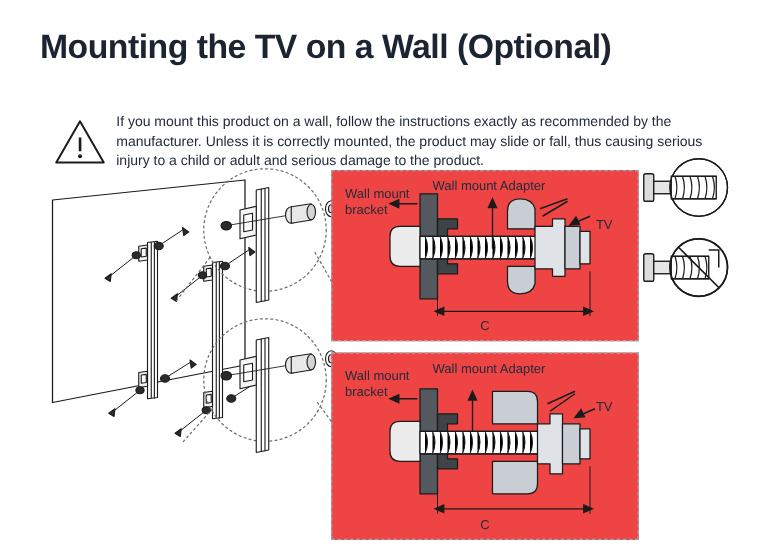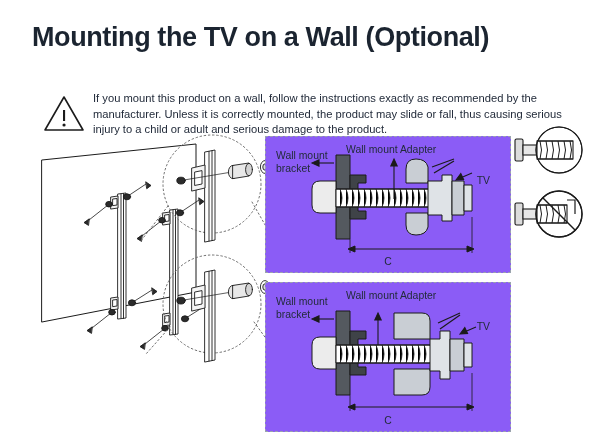--- a/index.html
+++ b/index.html
@@ -24,21 +24,21 @@
     position:absolute;left:51px;top:0;width:482px;
     font-size:11.2px;line-height:15.6px;color:#222b3a;
   }
 
   
   .artwork{position:absolute;left:0;top:122px;width:615px;height:322px;}
   .svg-layer{position:absolute;left:0;top:0;width:615px;height:322px;}
 
   
   .detail-box{
-    position:absolute;border:1px dashed #9aa3ad;background:#8b5cf6;
+    position:absolute;border:1px dashed #9aa3ad;background:#ef4444;
   }
   #detail-box-top{left:265px;top:14px;width:244px;height:135px;}
   #detail-box-bottom{left:265px;top:160px;width:244px;height:148px;}
 
   .lbl{position:absolute;font-size:10.4px;line-height:13px;color:#222b3a;white-space:nowrap;}
   .lbl-bracket{left:10px;top:12px;width:70px;white-space:normal;}
   .lbl-adapter{left:80px;top:6px;}
   .lbl-tv{right:20px;top:37px;}
   .lbl-c{left:0;right:0;bottom:4px;text-align:center;}
 

